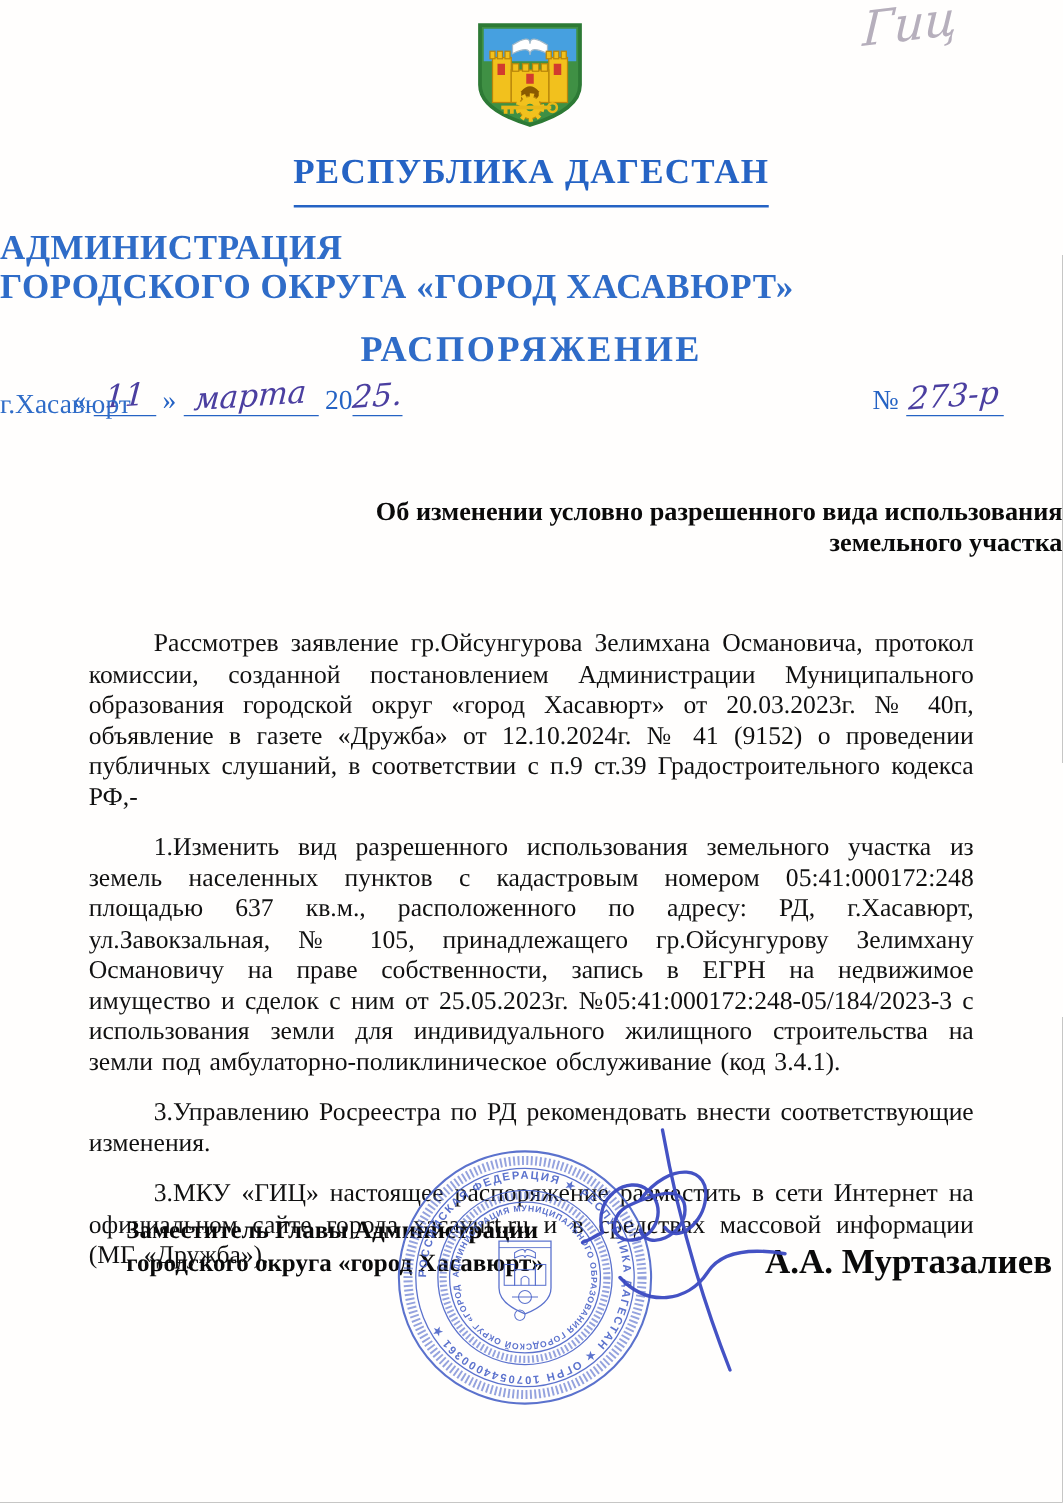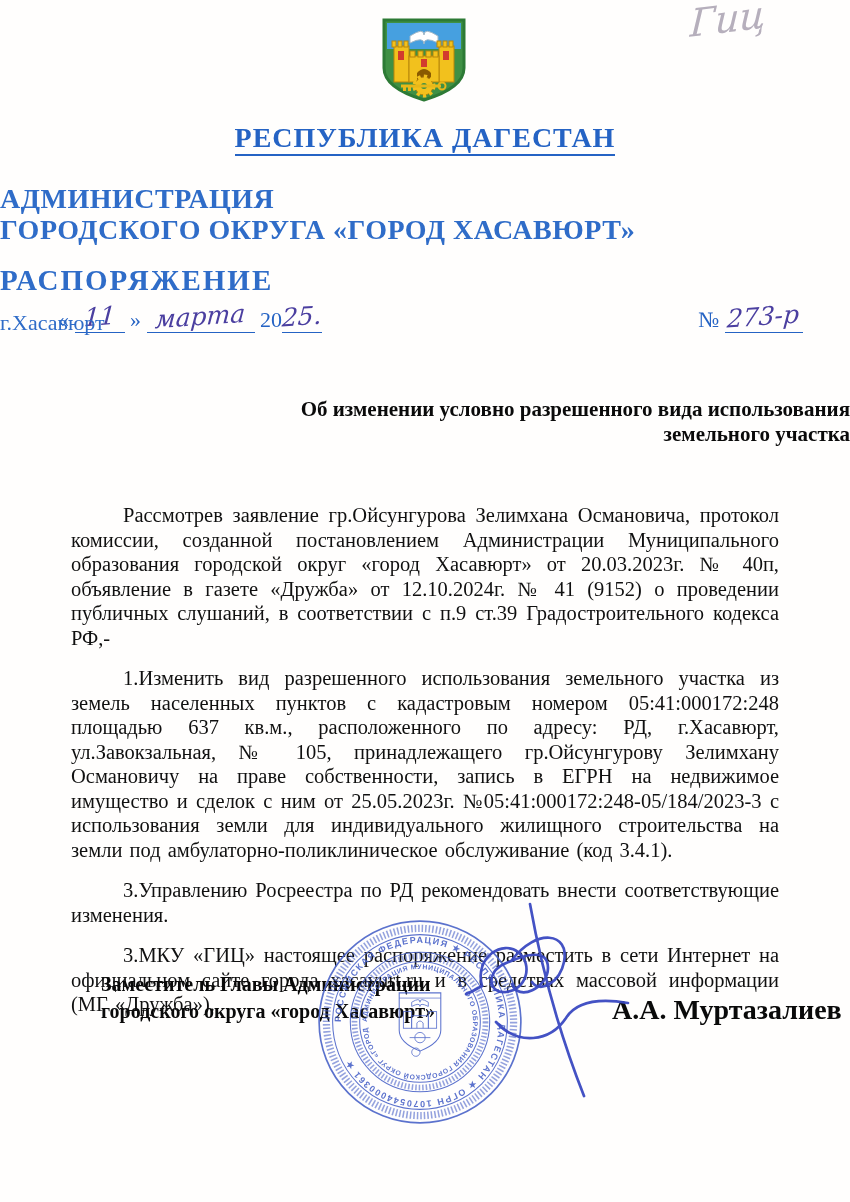--- a/index.html
+++ b/index.html
@@ -14,27 +14,27 @@
     font-size:38px;font-style:italic;color:#b6afbc;
     transform:rotate(-7deg) skewX(-10deg);
     font-family:"DejaVu Serif",serif;line-height:1;
   }
   
   .crest{position:absolute;left:379px;top:16px;}
   .h-republic{
     position:absolute;left:0;right:0;top:122px;text-align:center;
     font-size:28px;font-weight:bold;color:#2563c4;letter-spacing:1px;
   }
-  .h-republic span{border-bottom:2.5px solid #2563c4;padding-bottom:1px;}
+  .h-republic span{border-bottom:2.5px solid #2563c4;padding-bottom:11px;}
   .h-admin{
     position:absolute;left:0;right:0;top:183px;text-align:left;
     font-size:28px;font-weight:bold;color:#2f6cc8;line-height:31px;letter-spacing:.5px;
   }
   .h-doctype{
-    position:absolute;left:0;right:0;top:264px;
+    position:absolute;left:0;right:0;top:264px;text-align:center;
     font-size:29px;font-weight:bold;color:#2f6cc8;letter-spacing:2px;
   }
   
   .dl-left{position:absolute;left:58px;top:306px;font-size:22px;color:#2563c4;white-space:nowrap;}
   .dl-city{position:absolute;left:0;right:0;top:310px;text-align:left;font-size:22px;color:#2f6cc8;}
   .dl-num{position:absolute;left:698px;top:306px;font-size:22px;color:#2563c4;white-space:nowrap;}
   .fill{
     display:inline-block;border-bottom:1.5px solid #2563c4;text-align:center;
     height:26px;vertical-align:bottom;
   }

